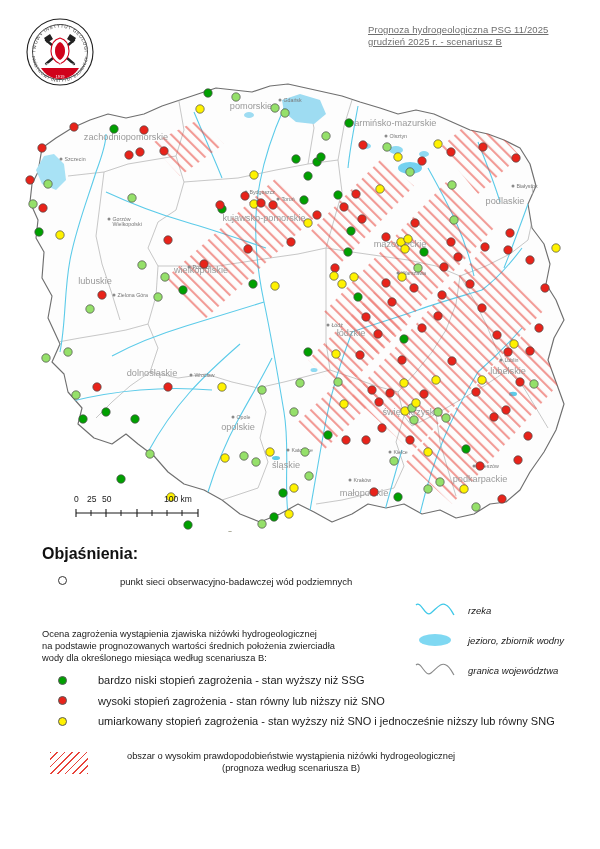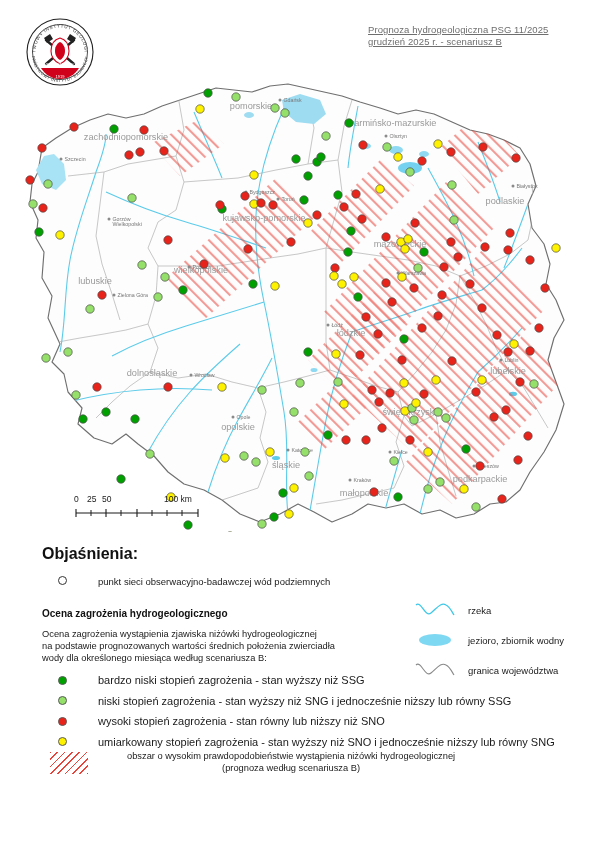--- a/index.html
+++ b/index.html
@@ -30,21 +30,21 @@
   .sb-labels { position:relative; height:13px; }
   .sb-labels span { position:absolute; font-size:8.5px; color:#1a1a1a; }
   .sb-svg { display:block; }
 
   
   .legend { position:absolute; left:0; top:540px; width:600px; height:309px; }
   .lg-title {
     position:absolute; left:42px; top:5px;
     font-size:16px; font-weight:bold; color:#111;
   }
-  .lg-point-row { position:absolute; left:58px; top:36px; display:flex; align-items:flex-start; }
+  .lg-point-row { position:absolute; left:58px; top:36px; display:flex; align-items:flex-start;gap:22px; }
   .lg-circle-open {
     width:9px; height:9px; border:1.2px solid #333; border-radius:50%;
     background:#fff; box-sizing:border-box;
   }
   .lg-point-label { margin-left:31px; font-size:9.5px; color:#1a1a1a; white-space:nowrap; }
 
   .lg-sub {
     position:absolute; left:42px; top:68px;
     font-size:10px; font-weight:bold; color:#111;
   }
@@ -72,21 +72,21 @@
   }
   .lg-hatch-label {
     margin-left:39px; font-size:9.3px; line-height:12.3px;
     color:#1a1a1a; white-space:pre-line; margin-top:-2px;
   }
 
   
   .lg-right { position:absolute; left:412px; top:55px; width:180px; }
   .lg-r-row { display:flex; align-items:center; height:30px; }
   .lg-r-glyph { width:46px; height:22px; flex:none; }
-  .lg-r-label { margin-left:10px; font-size:9.5px; color:#1a1a1a; white-space:nowrap; }
+  .lg-r-label { margin-left:10px; font-size:9.5px; color:#1a1a1a; white-space:nowrap;font-style:italic; }
 
   .voiv-label { font-family:"Liberation Sans", sans-serif; fill:#9a9a9a; font-size:9.2px; }
   .city-label { font-family:"Liberation Sans", sans-serif; fill:#777; font-size:5.3px; }
 </style>
 </head>
 <body>
 
 <div class="root">
 
   <div class="logo">
@@ -489,33 +489,28 @@
 
   <div class="legend">
 
     <div class="lg-title">Objaśnienia:</div>
 
     <div class="lg-point-row">
       <span class="lg-circle-open"></span>
       <span class="lg-point-label">punkt sieci obserwacyjno-badawczej wód podziemnych</span>
     </div>
 
-    <div class="lg-sub">Ocena zagrożenia hydrogeologicznego</div>
     <div class="lg-desc">Ocena zagrożenia wystąpienia zjawiska niżówki hydrogeologicznej
 na podstawie prognozowanych wartości średnich położenia zwierciadła
 wody dla określonego miesiąca według scenariusza B:</div>
 
     <div class="lg-classes" id="lgClasses">
         <div class="lg-class-row">
           <span class="lg-dot" style="background: rgb(0, 160, 0);"></span>
           <span class="lg-class-label">bardzo niski stopień zagrożenia - stan wyższy niż SSG</span>
-        </div>
-        <div class="lg-class-row">
-          <span class="lg-dot" style="background: rgb(149, 224, 106);"></span>
-          <span class="lg-class-label">niski stopień zagrożenia - stan wyższy niż SNG i jednocześnie niższy lub równy SSG</span>
         </div>
         <div class="lg-class-row">
           <span class="lg-dot" style="background: rgb(232, 35, 26);"></span>
           <span class="lg-class-label">wysoki stopień zagrożenia - stan równy lub niższy niż SNO</span>
         </div>
         <div class="lg-class-row">
           <span class="lg-dot" style="background: rgb(255, 242, 0);"></span>
           <span class="lg-class-label">umiarkowany stopień zagrożenia - stan wyższy niż SNO i jednocześnie niższy lub równy SNG</span>
         </div>
       </div>

